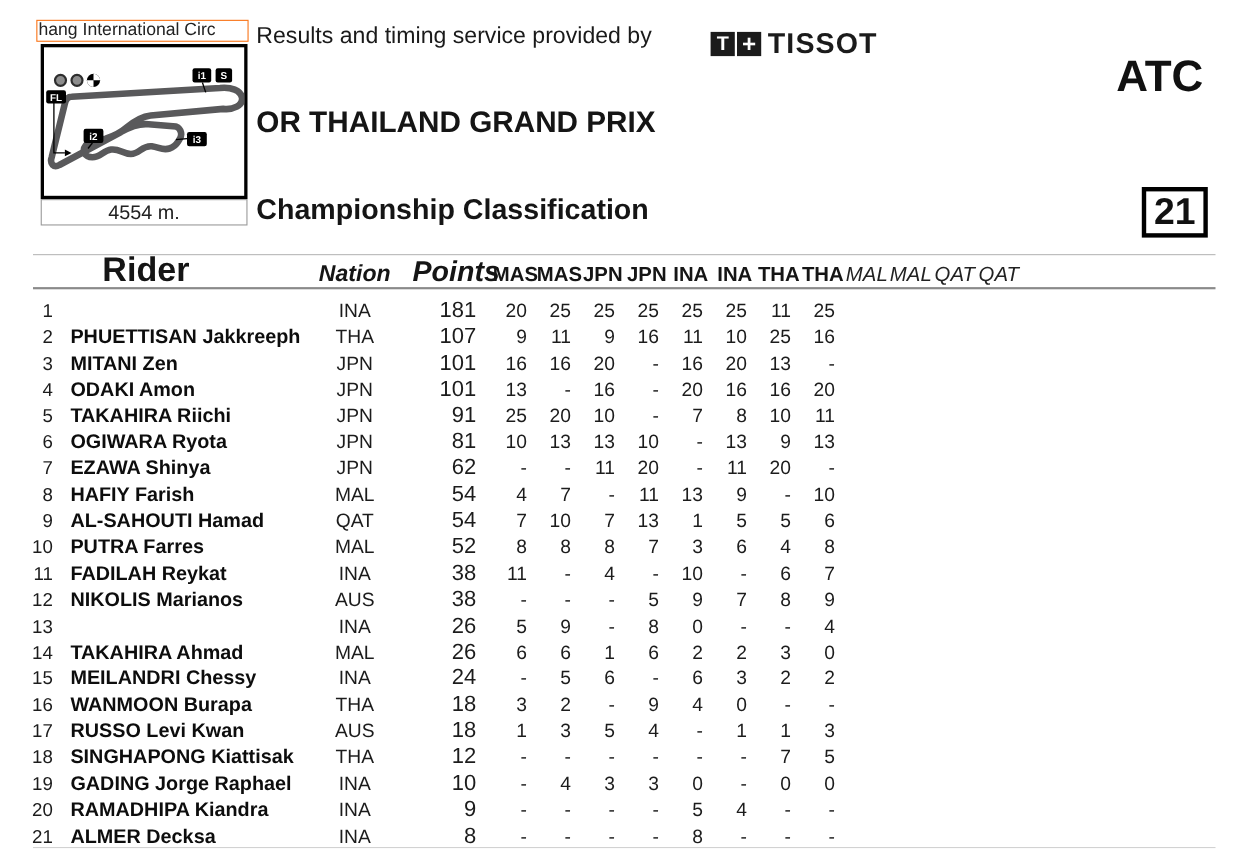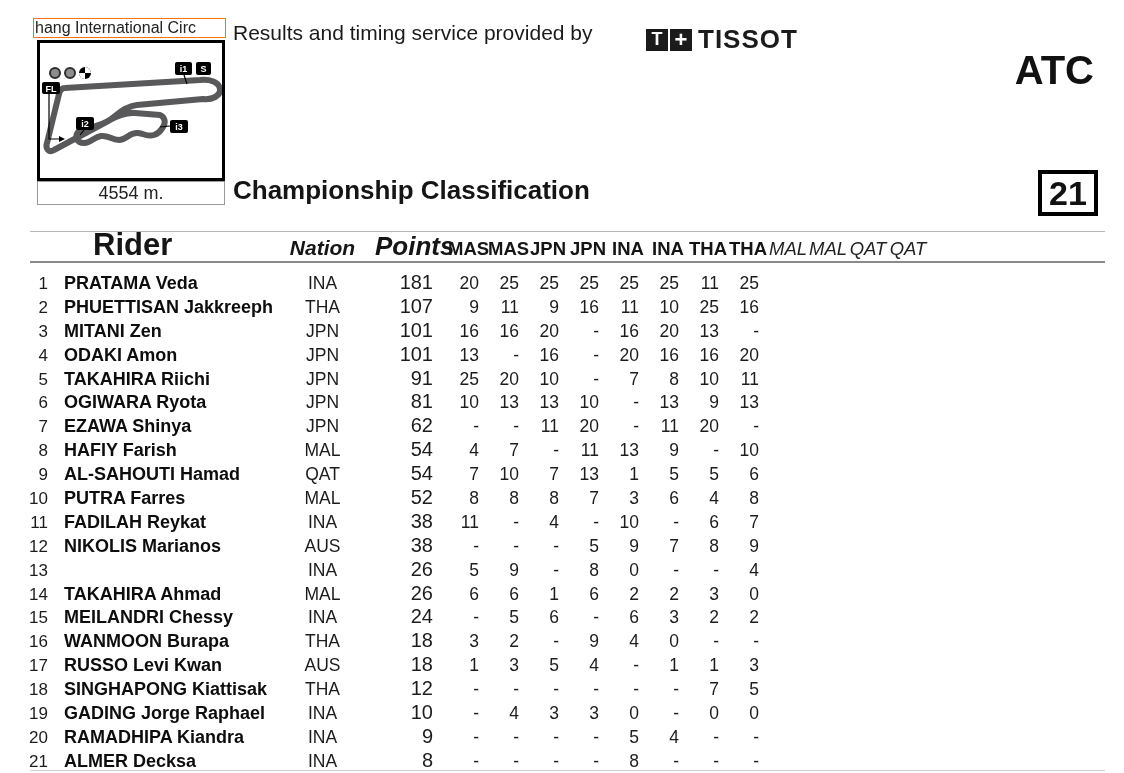--- a/index.html
+++ b/index.html
@@ -99,20 +99,21 @@
   <div id="length-box">4554 m.</div>
 
   <div id="service-text">Results and timing service provided by</div>
 
   <div id="tissot">
     <div class="tissot-sq t">T</div>
     <div class="tissot-sq plus">+</div>
     <div id="tissot-word">TISSOT</div>
   </div>
 
+  <div id="event-title">OR THAILAND GRAND PRIX</div>
   <div id="class-label">ATC</div>
   <div id="doc-title">Championship Classification</div>
   <div id="page-number">21</div>
 
   <div class="hline" id="line-top"></div>
   <div class="hline" id="line-mid"></div>
   <div class="hline" id="line-bot"></div>
 
   <div id="thead" class="grid">
     <div class="h-rider">Rider</div>
@@ -129,21 +130,20 @@
       <div class="rh" style="grid-column: 14;">THA</div>
       <div class="fh" style="grid-column: 15;">MAL</div>
       <div class="fh" style="grid-column: 16;">MAL</div>
       <div class="fh" style="grid-column: 17;">QAT</div>
       <div class="fh" style="grid-column: 18;">QAT</div>
     </div>
 
   <div id="tbody">
     <div class="row grid">
       <div class="pos">1</div>
-      <div class="rider">PRATAMA Veda</div>
       <div class="nation">INA</div>
       <div class="points">181</div>
       <div class="res" style="grid-column: 7;">20</div>
       <div class="res" style="grid-column: 8;">25</div>
       <div class="res" style="grid-column: 9;">25</div>
       <div class="res" style="grid-column: 10;">25</div>
       <div class="res" style="grid-column: 11;">25</div>
       <div class="res" style="grid-column: 12;">25</div>
       <div class="res" style="grid-column: 13;">11</div>
       <div class="res" style="grid-column: 14;">25</div>

